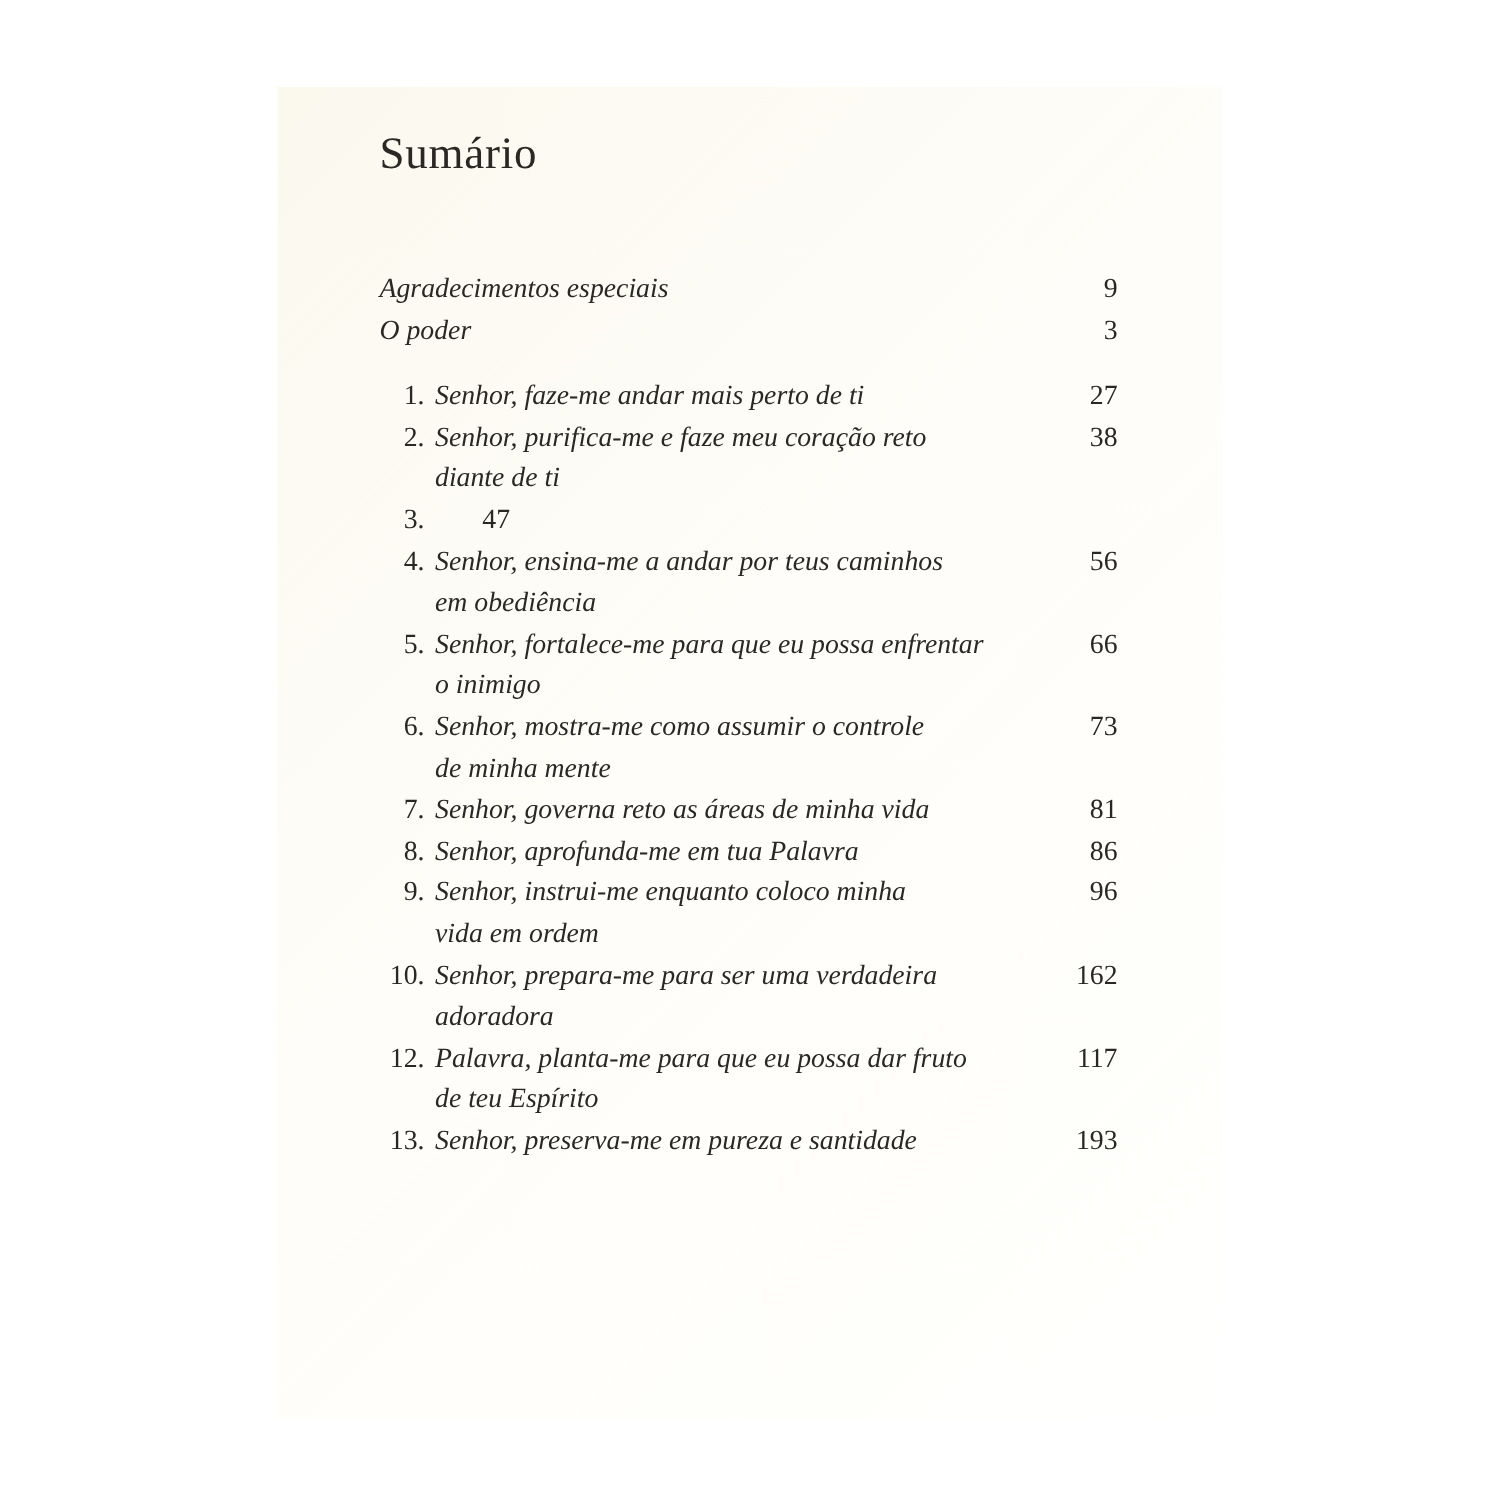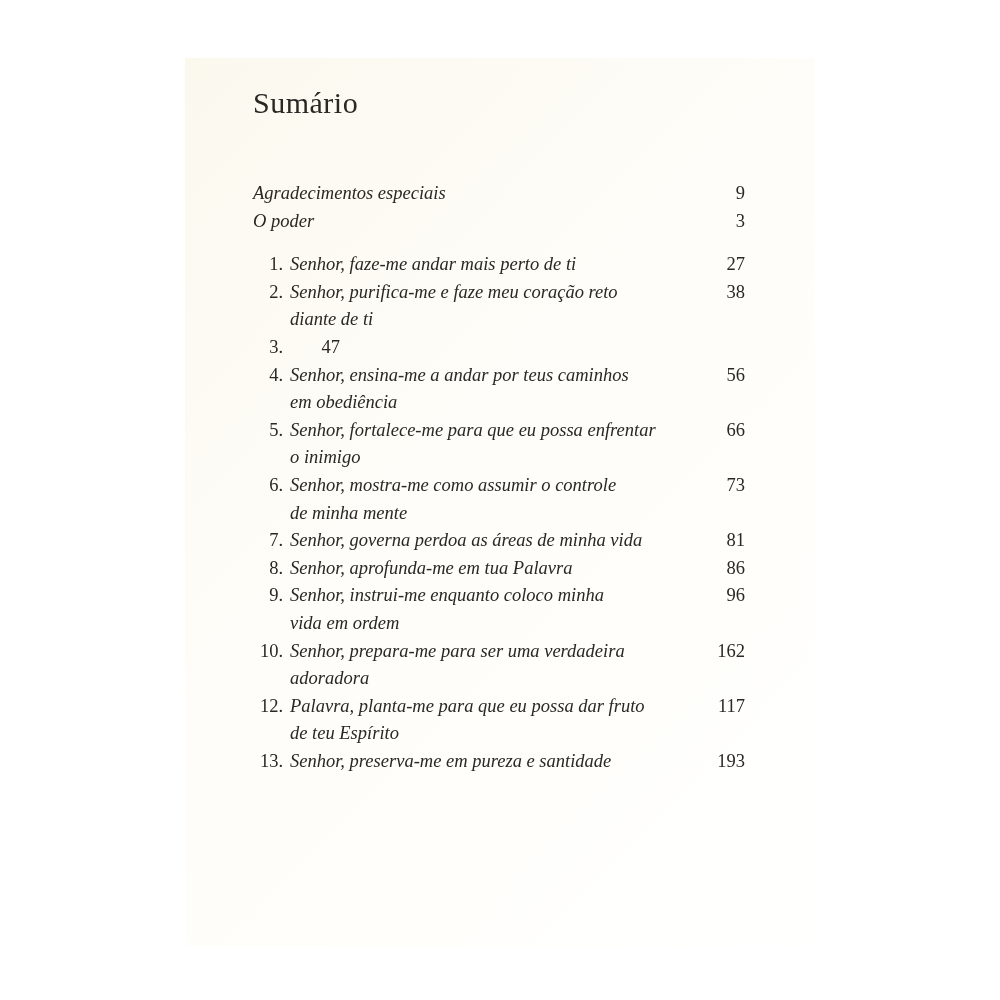--- a/index.html
+++ b/index.html
@@ -109,21 +109,21 @@
       <span class="toc-page">66</span>
     </li>
     <li class="toc-row">
       <span class="toc-num">6.</span>
       <span class="toc-label">Senhor, mostra-me como assumir o controle
 de minha mente</span>
       <span class="toc-page">73</span>
     </li>
     <li class="toc-row">
       <span class="toc-num">7.</span>
-      <span class="toc-label">Senhor, governa perdoa as áreas de minha vida</span>
+      <span class="toc-label">Senhor, governa reto as áreas de minha vida</span>
       <span class="toc-page">81</span>
     </li>
     <li class="toc-row">
       <span class="toc-num">8.</span>
       <span class="toc-label">Senhor, aprofunda-me em tua Palavra</span>
       <span class="toc-page">86</span>
     </li>
     <li class="toc-row">
       <span class="toc-num">9.</span>
       <span class="toc-label">Senhor, instrui-me enquanto coloco minha

